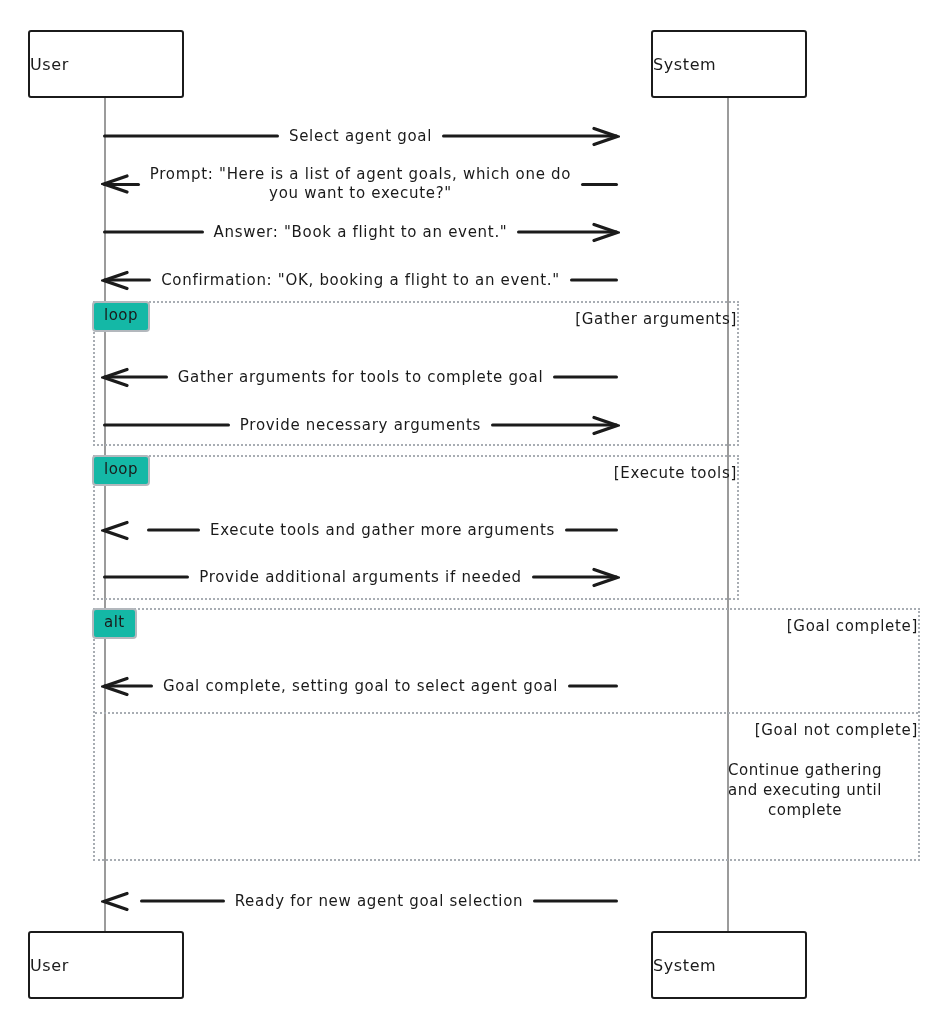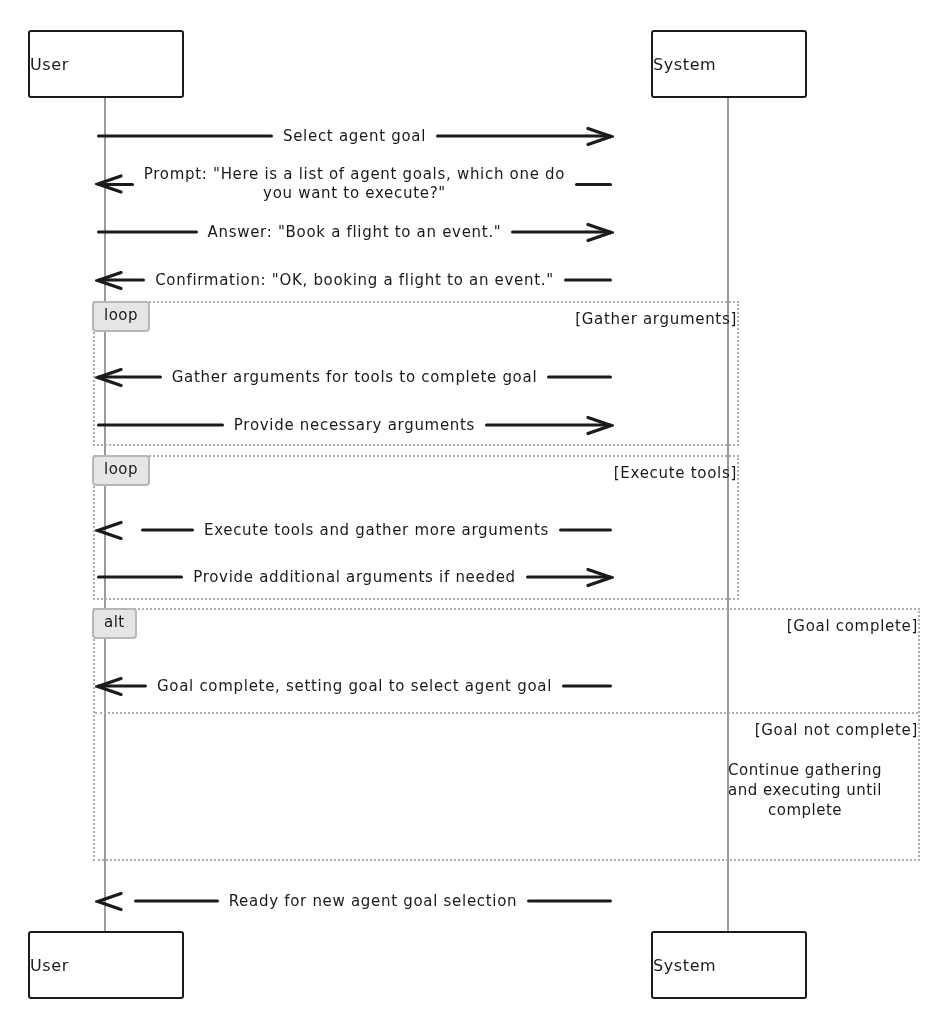--- a/index.html
+++ b/index.html
@@ -43,21 +43,21 @@
 
   
   .frame {
     position:absolute;
     border:2px dotted #a8adb3;
     z-index:2;
   }
   .frame-tag {
     position:absolute;
     top:-2px; left:-3px;
-    background:#e5e5e5;
+    background:#14b8a6;
     border:2px solid #b3b8bd;
     border-radius:4px;
     padding:3px 10px 4px 10px;
     font-size:15px;
     letter-spacing:0.5px;
     line-height:1.3;
   }
   .frame-cond {
     position:absolute;
     left:0; right:0; top:7px;
@@ -68,21 +68,21 @@
   }
   .frame-divider {
     position:absolute;
     left:0; right:0;
     border-top:2px dotted #a8adb3;
   }
 
   
   .message {
     position:absolute;
-    left:97px; width:515px;
+    left:103px; width:515px;
     transform:translateY(-50%);
     display:flex; align-items:center;
     z-index:3;
     justify-content:center;
   }
   .message .seg {
     flex:1 1 0;
     height:3px;
     background:#1b1b1b;
     border-radius:2px;

